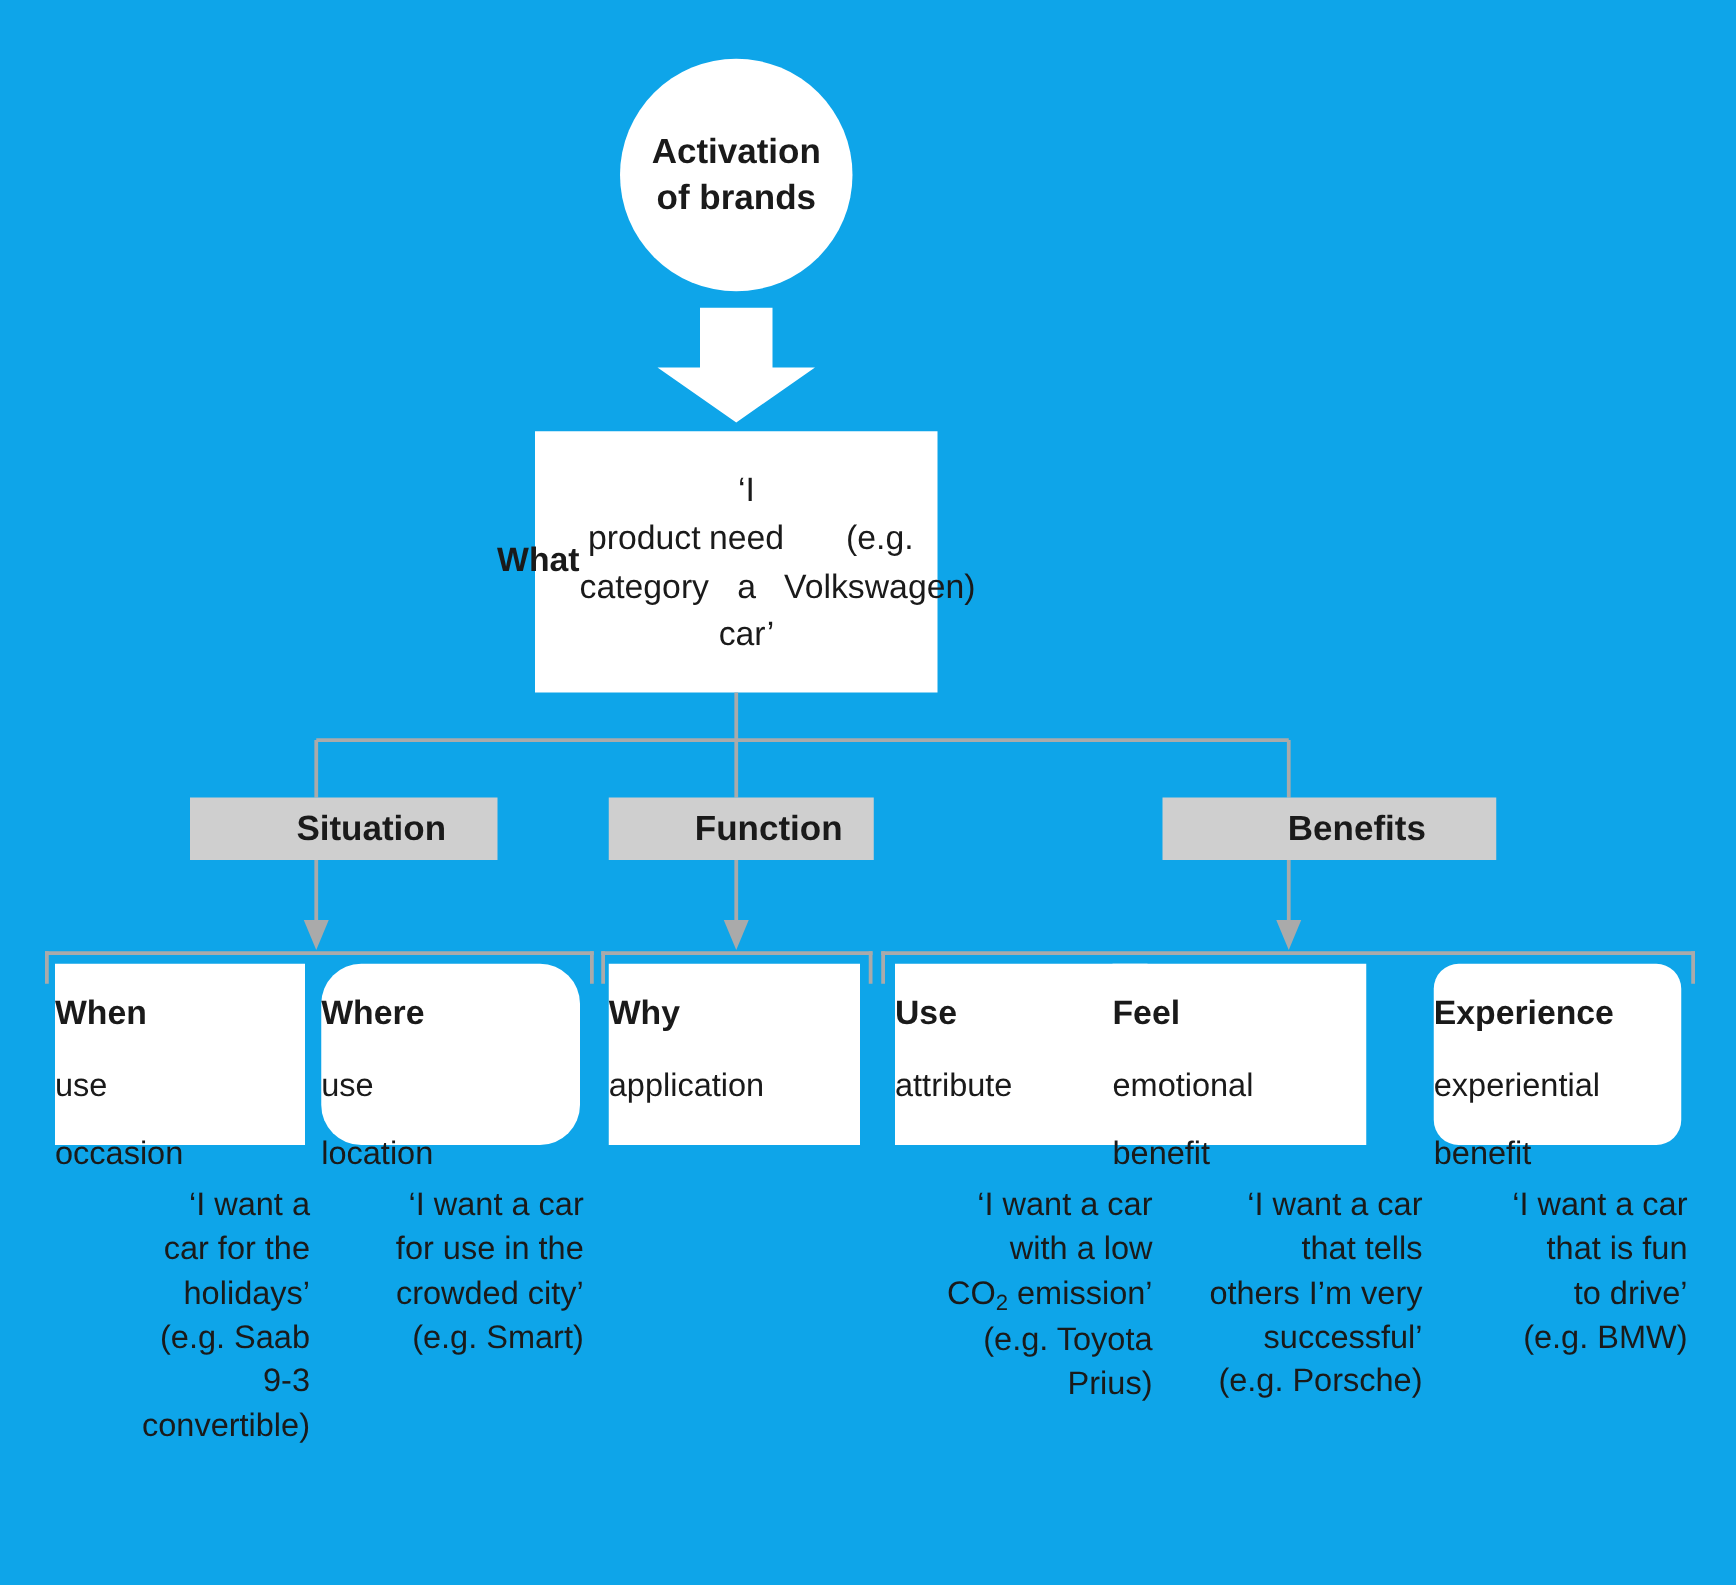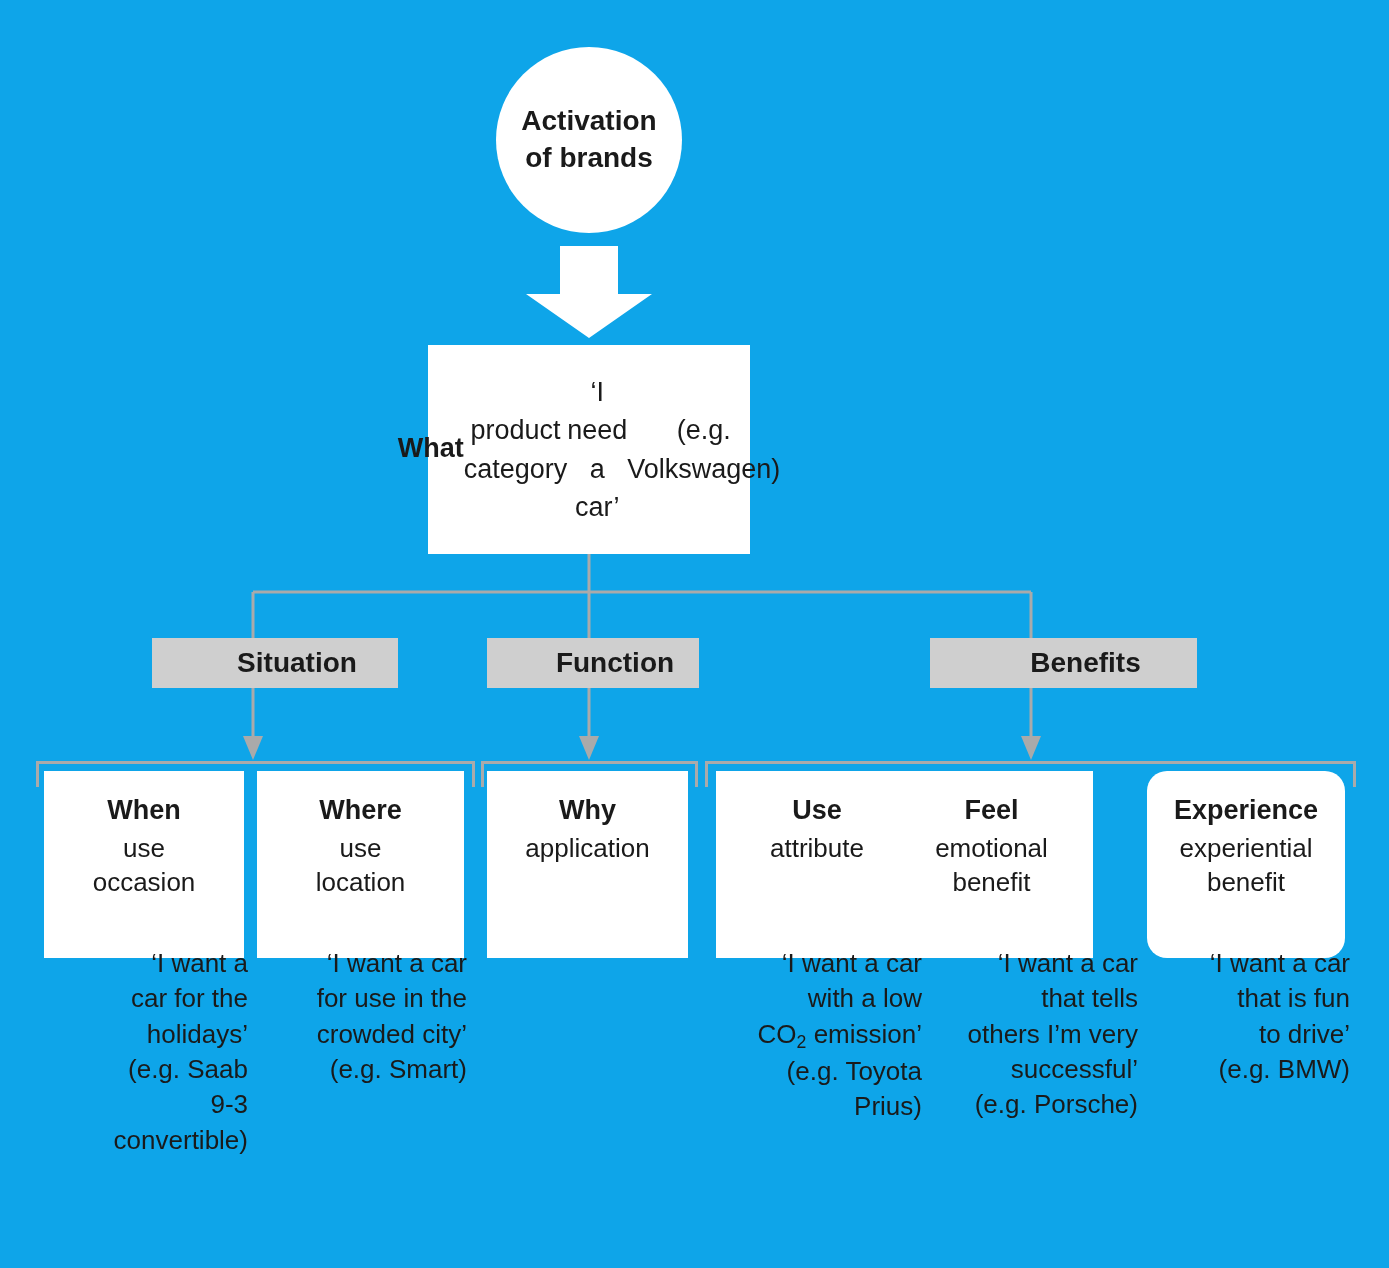--- a/index.html
+++ b/index.html
@@ -103,40 +103,41 @@
     box-sizing: border-box;
   }
   #bracket-situation { left: 36px;  top: 761px; width: 439px; }
   #bracket-function  { left: 481px; top: 761px; width: 217px; }
   #bracket-benefits  { left: 705px; top: 761px; width: 651px; }
 
   
   .leaf-box {
     position: absolute;
     top: 771px;
-    height: 187px;
+    height: 145px;
     background: #ffffff;
     display: flex;
     flex-direction: column;
-    align-items: center;
+    align-items: flex-start;
     justify-content: flex-start;
     padding-top: 22px;
     box-sizing: border-box;
     text-align: center;
     font-size: 26px;
     line-height: 1.32;
+    gap: 20px;
   }
   .leaf-box .lead {
     font-weight: bold;
     font-size: 27px;
     margin-bottom: 2px;
   }
 
   #leaf-when       { left: 44px;   width: 200px; }
-  #leaf-where      { left: 257px;  width: 207px; }
+  #leaf-where      { left: 257px;  width: 207px; border-radius: 32px; }
   #leaf-why        { left: 487px;  width: 201px; }
   #leaf-use        { left: 716px;  width: 202px; }
   #leaf-feel       { left: 890px;  width: 203px; }
   #leaf-experience { left: 1147px; width: 198px; border-radius: 20px; }
 
   
   .quote-block {
     position: absolute;
     top: 946px;
     text-align: right;

